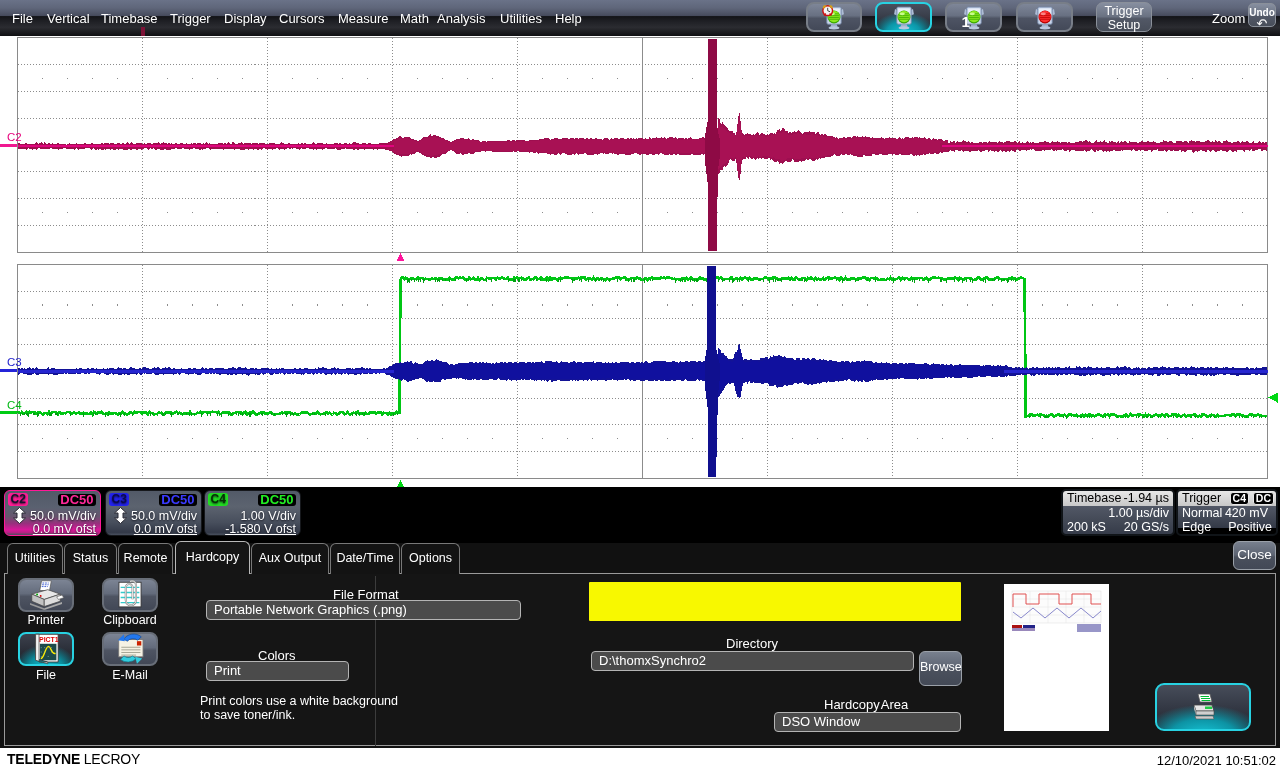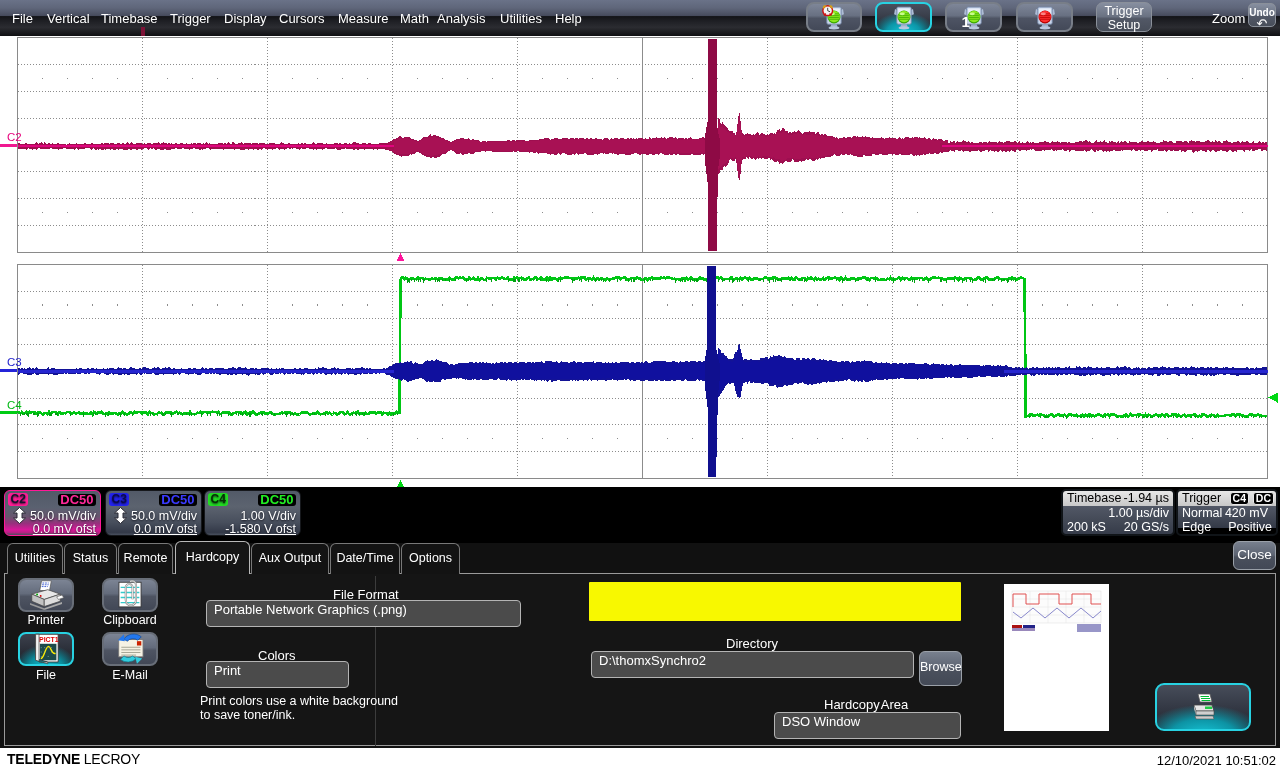--- a/index.html
+++ b/index.html
@@ -53,21 +53,21 @@
 #closebtn { position:absolute; left:1233px; top:-2px; width:43px; height:29px; border-radius:6px; border:1.5px solid #9aa0a8;
   background:linear-gradient(180deg,#78808e 0%,#5d6472 48%,#4a505c 56%,#434956 100%);
   color:#fff; font-size:13.5px; text-align:center; line-height:26px; }
 .icobtn { position:absolute; width:56px; height:34px; border-radius:8px; border:2px solid #686e78;
   background:linear-gradient(180deg,#7c8494 0%,#646c7c 45%,#4e5462 55%,#424856 100%); }
 .icobtn.sel { border-color:#28d2e2;
   background:radial-gradient(ellipse 80% 100% at 50% 110%, #12c2d4 0%, #0b8c9c 40%, rgba(10,80,96,0) 75%), linear-gradient(180deg,#3c414d 0%,#2c303a 50%,#1d2028 100%); }
 .icobtn svg { position:absolute; left:50%; top:50%; transform:translate(-50%,-50%); }
 .icolbl { position:absolute; color:#fff; font-size:12.5px; text-align:center; width:80px; }
 .dlglbl { position:absolute; color:#fff; font-size:13px; }
-.combo { position:absolute; height:27px; background:#4b4b4b; border:1.5px solid #b4b4b4; border-radius:4px;
+.combo { position:absolute; height:20px; background:#4b4b4b; border:1.5px solid #b4b4b4; border-radius:4px;
   color:#fff; font-size:13px; line-height:17px; padding-left:7px; }
 #fnwrap { position:absolute; left:589px; top:39px; width:372px; height:39px; background:#f8f800; border-radius:1px; }
 #fninput { position:absolute; left:3px; top:16px; width:366px; height:20px; border-radius:9px; border:1px solid #c8ccd4;
   background:linear-gradient(180deg,#7e8694 0%,#626a78 45%,#525866 55%,#4a505c 100%);
   color:#fff; font-size:13px; line-height:19px; padding-left:9px; }
 #browsebtn { position:absolute; left:919px; top:92px; width:43px; height:35px; border-radius:6px; border:1.5px solid #9aa0a8;
   background:linear-gradient(180deg,#78808e 0%,#5d6472 48%,#4a505c 56%,#434956 100%);
   color:#fff; font-size:12.5px; text-align:center; line-height:31px;margin-top:16px; }
 #preview { position:absolute; left:1004px; top:41px; width:105px; height:147px; background:#fff; }
 #printbtn { position:absolute; left:1155px; top:140px; width:96px; height:48px; border-radius:9px; border:2.5px solid #28d2e2;

